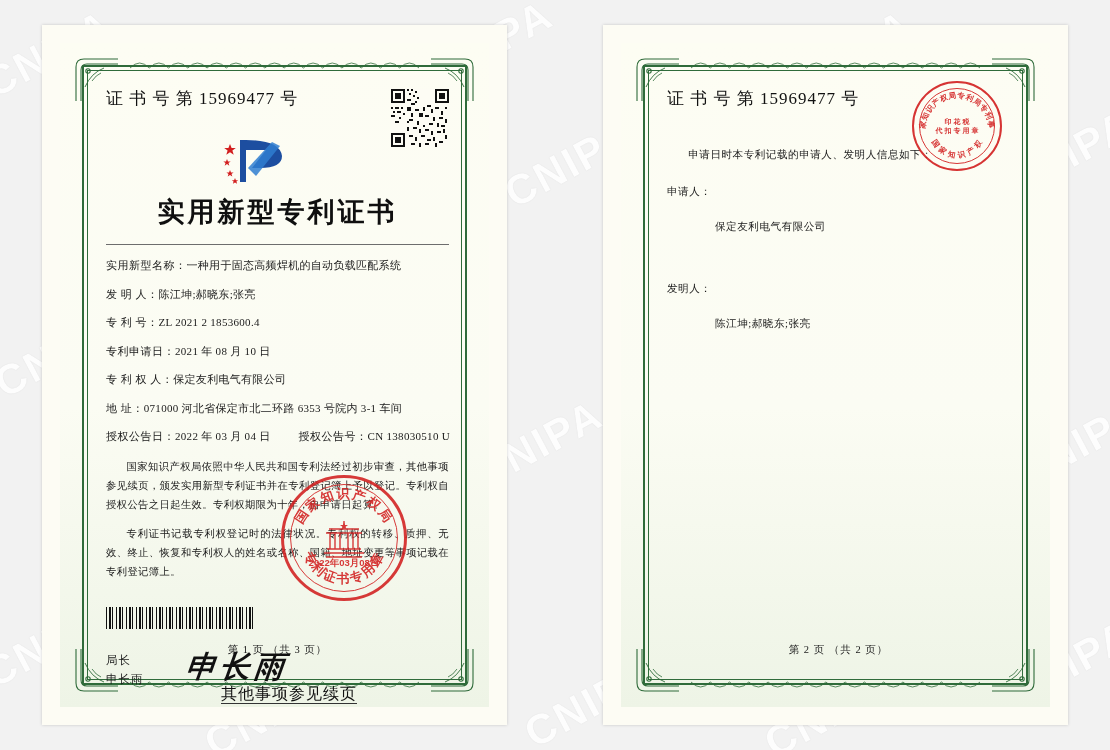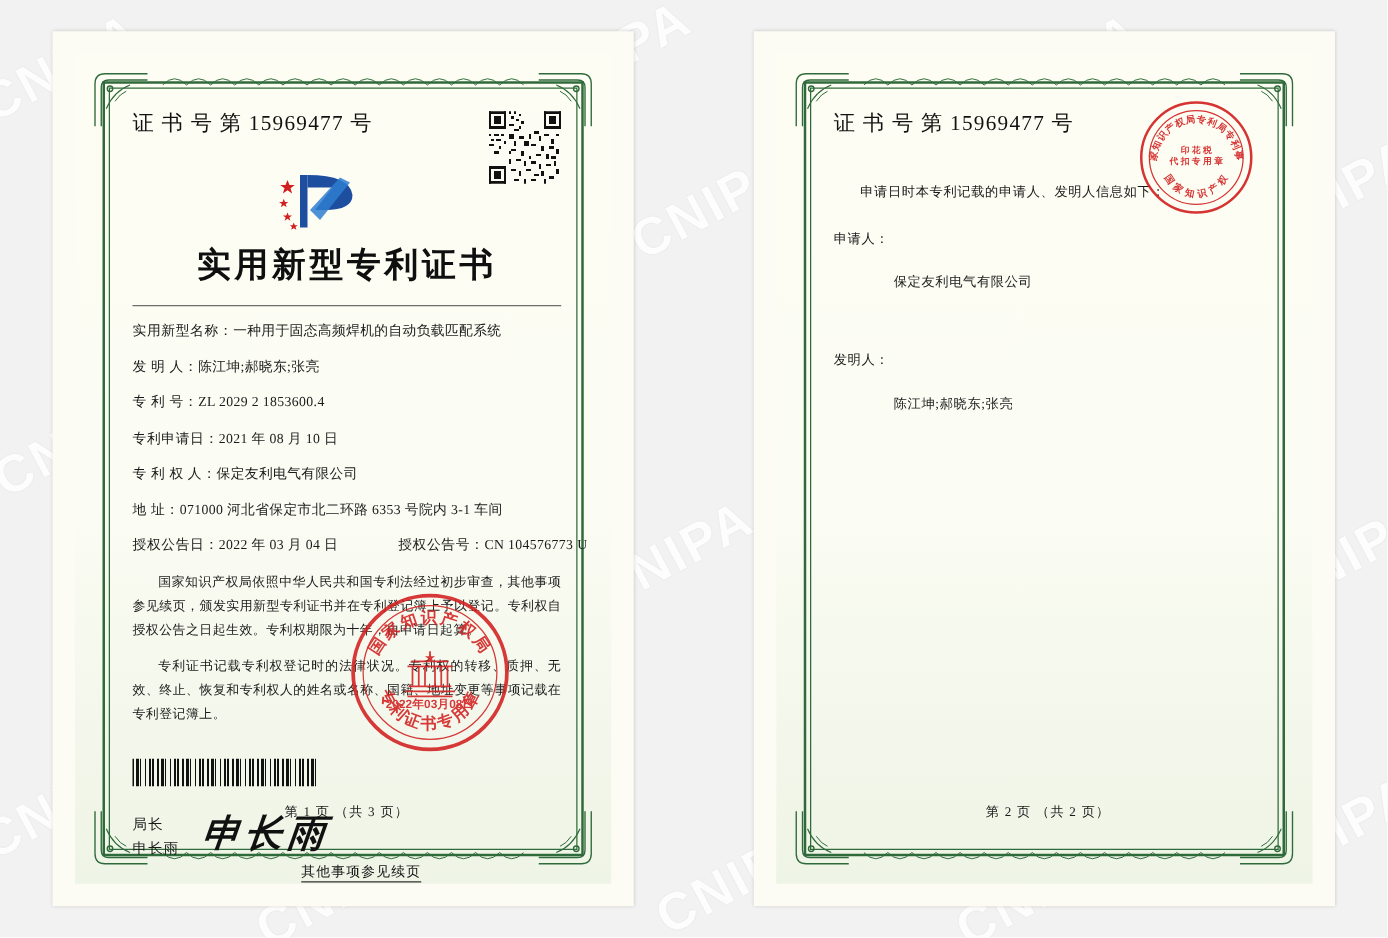--- a/index.html
+++ b/index.html
@@ -134,21 +134,21 @@
     flex: 0 0 auto;
     white-space: nowrap;
     letter-spacing: 0.5px;
   }
   .fval {
     flex: 1 1 auto;
     letter-spacing: 0.3px;
   }
   .frow.two .fval { flex: 0 0 auto; }
   .frow .second-label {
-    margin-left: 48px;
+    margin-left: 28px;
     white-space: nowrap;
     letter-spacing: 0.5px;
   }
   .para {
     font-size: 10.3px;
     line-height: 1.85;
     text-indent: 2em;
     text-align: justify;
     margin-top: 10px;
     letter-spacing: 0.4px;
@@ -165,20 +165,21 @@
       #111 6px, #111 7px, transparent 7px, transparent 10px
     );
   }
   
   .sign-row {
     margin-top: 16px;
     display: flex;
     align-items: flex-start;
     position: relative;
     height: 74px;
+    gap: 24px;
   }
   .sign-labels {
     font-size: 11.5px;
     line-height: 1.7;
     letter-spacing: 1px;
     padding-top: 6px;
   }
   .sign-script {
     font-family: "Liberation Serif", serif;
     font-style: italic;
@@ -246,21 +247,21 @@
     text-align: center;
     font-size: 10.5px;
     letter-spacing: 1px;
   }
   .footnote {
     position: absolute;
     left: 42px;
     bottom: 45px;
     width: 494px;
     text-align: center;
-    font-size: 11px;
+    font-size: 16px;
     letter-spacing: 1px;
     color: #111;
   }
   .footnote span {
     border-bottom: 1px solid #333;
     padding-bottom: 1px;
   }
   
   .qr {
     position: absolute;
@@ -506,39 +507,39 @@
           <div class="frow">
             <span class="flabel">实用新型名称：</span>
             <span class="fval">一种用于固态高频焊机的自动负载匹配系统</span>
           </div>
           <div class="frow">
             <span class="flabel">发  明  人：</span>
             <span class="fval">陈江坤;郝晓东;张亮</span>
           </div>
           <div class="frow">
             <span class="flabel">专  利  号：</span>
-            <span class="fval">ZL 2029 2 1853600.4</span>
+            <span class="fval">ZL 2021 2 1853600.4</span>
           </div>
           <div class="frow">
             <span class="flabel">专利申请日：</span>
             <span class="fval">2021 年 08 月 10 日</span>
           </div>
           <div class="frow">
             <span class="flabel">专 利 权 人：</span>
             <span class="fval">保定友利电气有限公司</span>
           </div>
           <div class="frow">
             <span class="flabel">地      址：</span>
             <span class="fval">071000 河北省保定市北二环路 6353 号院内 3-1 车间</span>
           </div>
           <div class="frow two">
             <span class="flabel">授权公告日：</span>
             <span class="fval">2022 年 03 月 04 日</span>
             <span class="second-label">授权公告号：</span>
-            <span class="fval">CN 104576773 U</span>
+            <span class="fval">CN 138030510 U</span>
           </div>
         </div>
 
         <div class="para">国家知识产权局依照中华人民共和国专利法经过初步审查，其他事项参见续页，颁发实用新型专利证书并在专利登记簿上予以登记。专利权自授权公告之日起生效。专利权期限为十年，自申请日起算。</div>
         <div class="para">专利证书记载专利权登记时的法律状况。专利权的转移、质押、无效、终止、恢复和专利权人的姓名或名称、国籍、地址变更等事项记载在专利登记簿上。</div>
 
         <div class="barcode"></div>
 
         <div class="sign-row">
           <div class="sign-labels">

